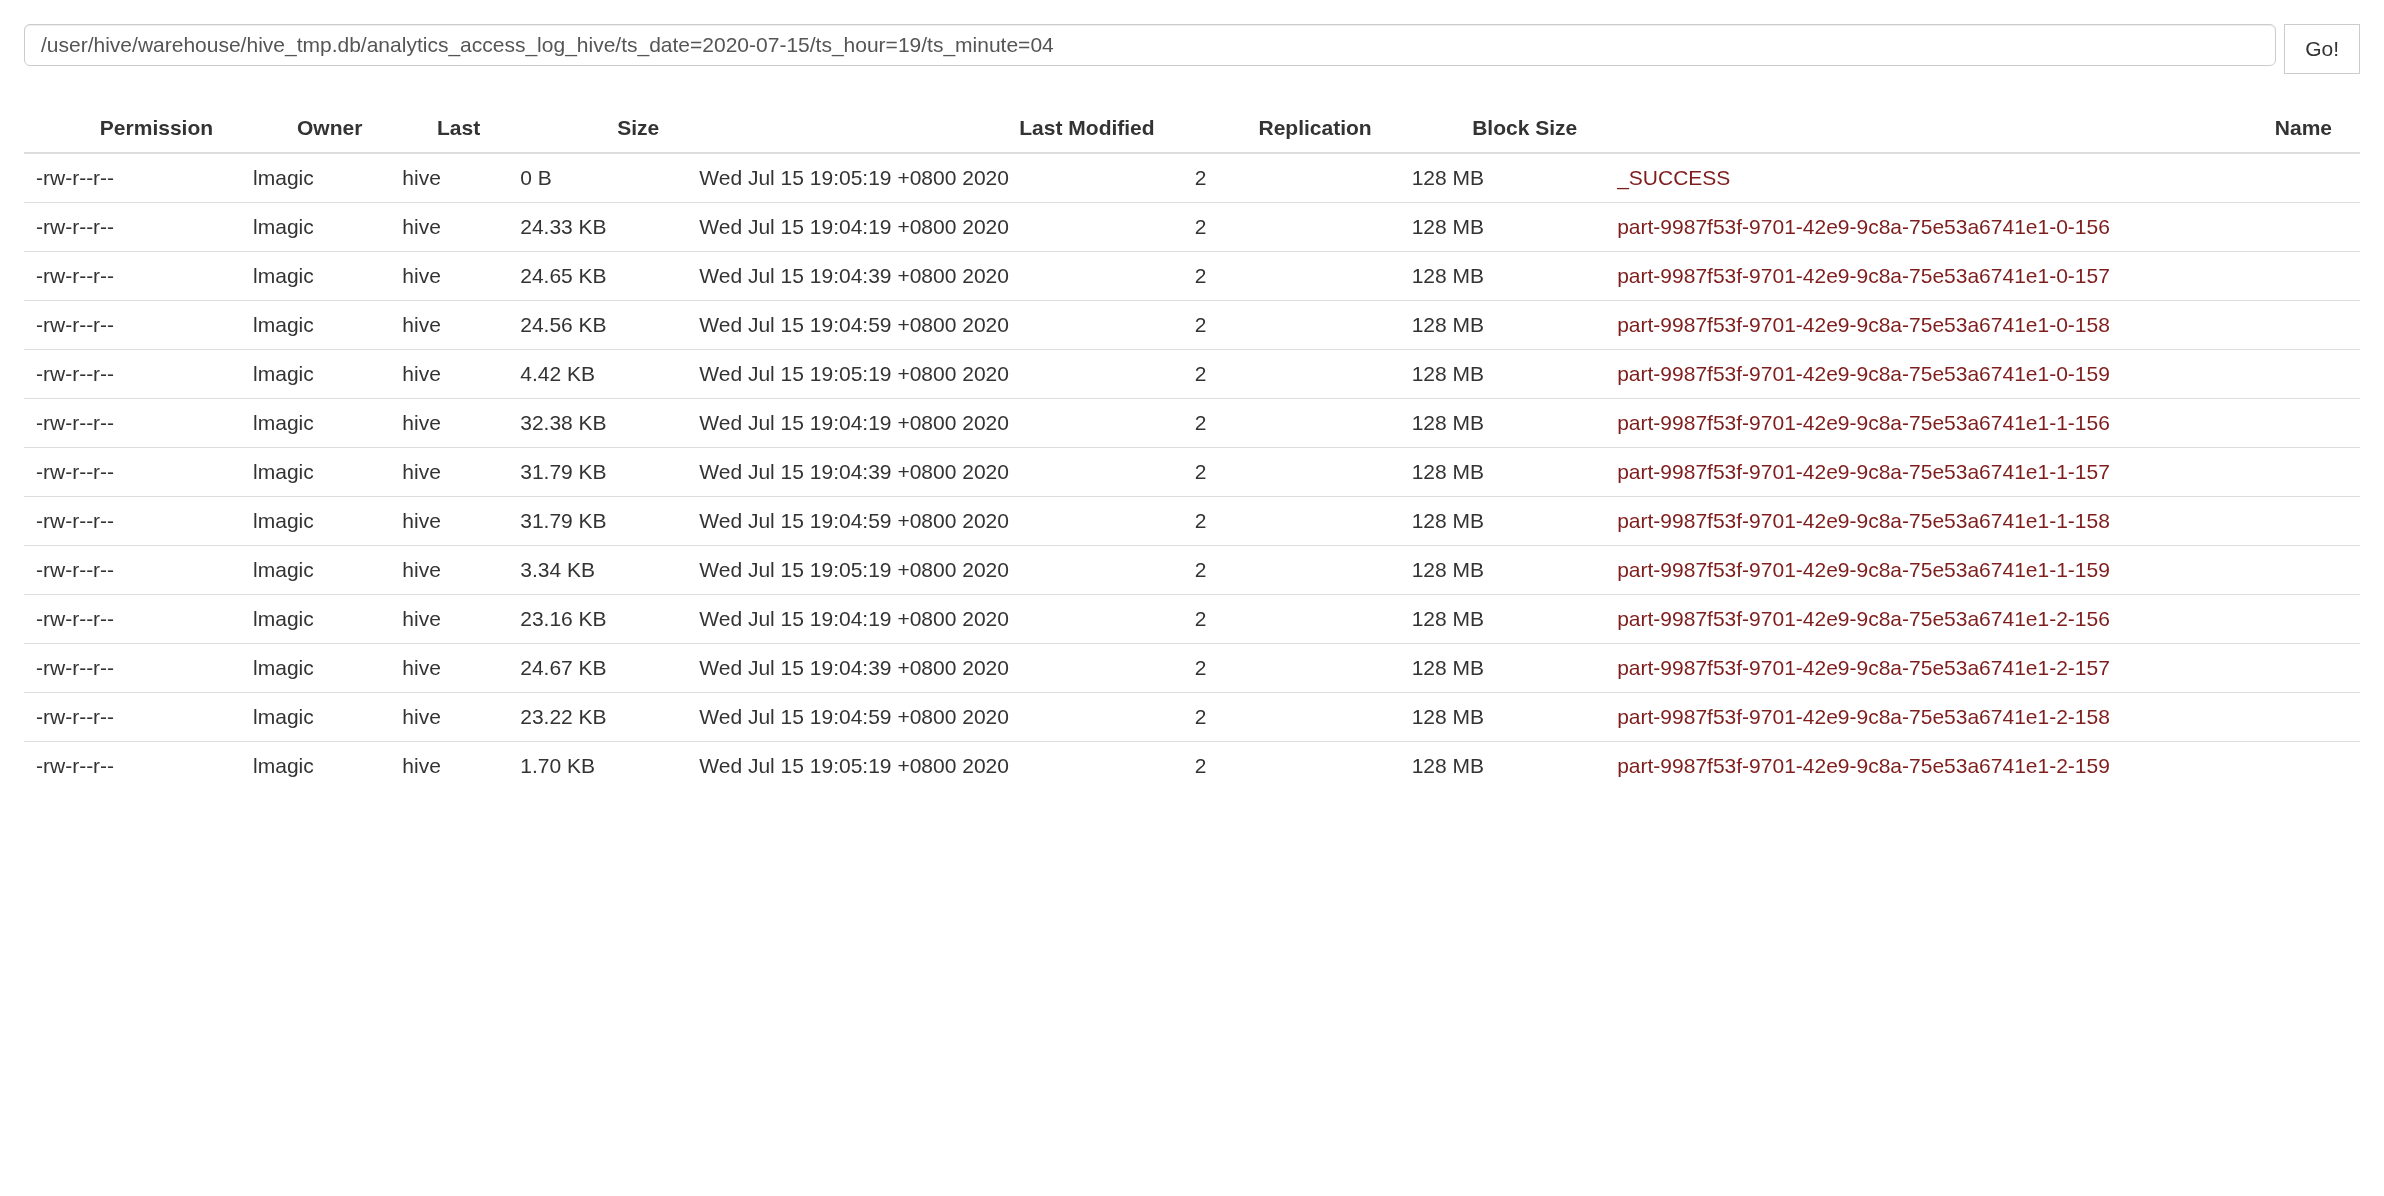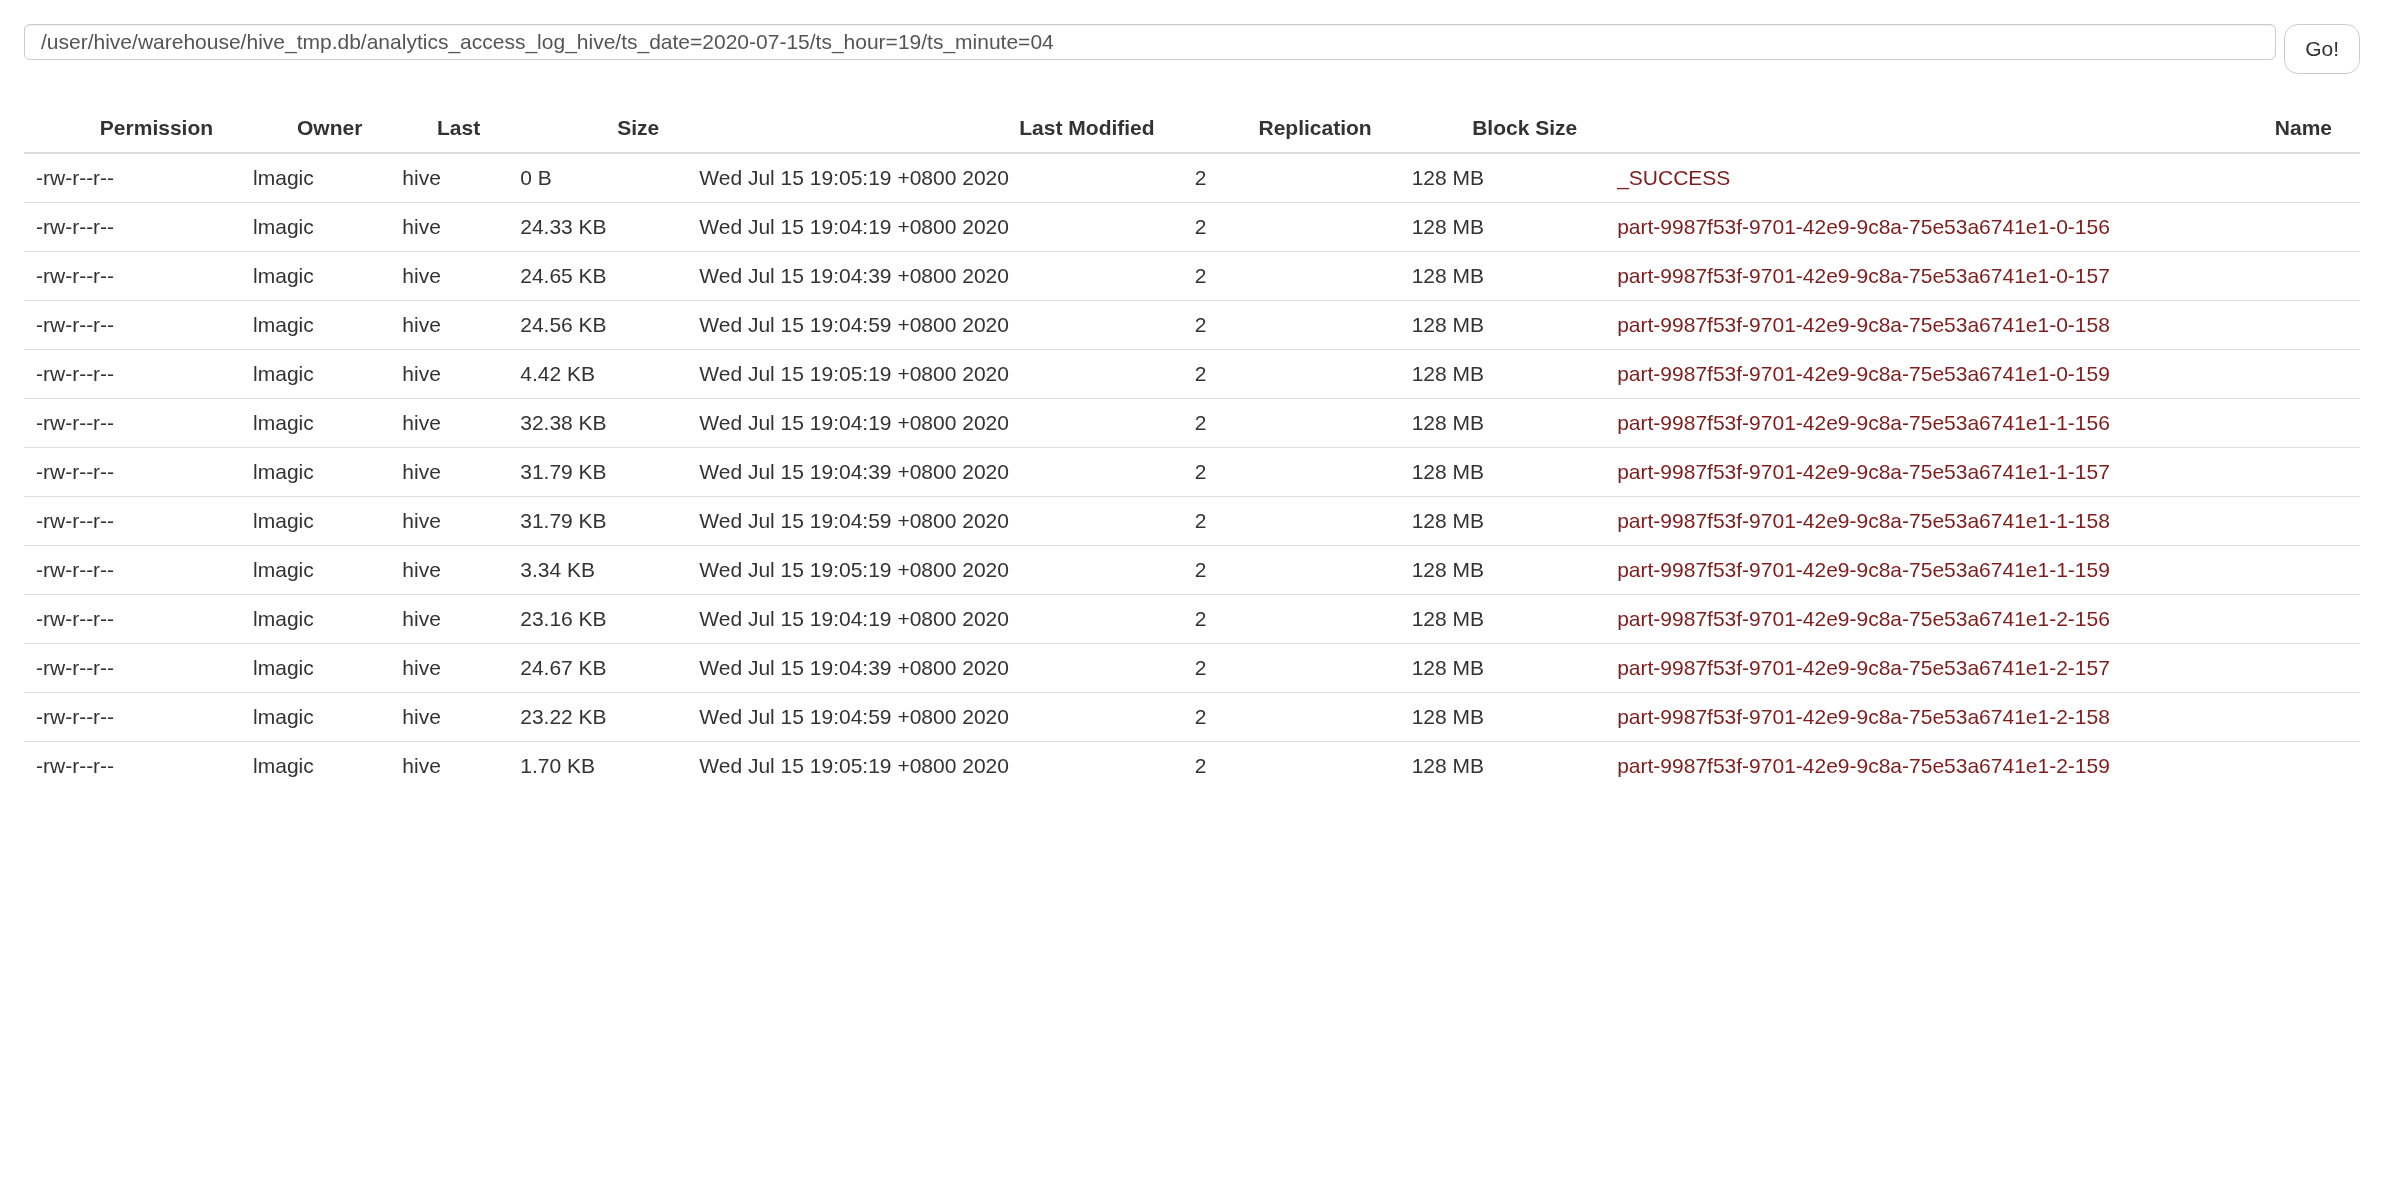--- a/index.html
+++ b/index.html
@@ -11,38 +11,38 @@
       color: #333;
       background: #fff;
     }
     .path-bar {
       display: flex;
       width: 100%;
       margin-bottom: 30px;
     }
     .path-input {
       flex: 1;
-      height: 36px;
+      height: 42px;
       padding: 8px 16px;
       font-size: 21px;
       color: #555;
       background: #fff;
       border: 1px solid #ccc;
       border-radius: 6px;
       box-shadow: inset 0 1px 1px rgba(0,0,0,.075);
     }
     .go-button {
       height: 50px;
       margin-left: 8px;
       padding: 0 20px;
       font-size: 21px;
       color: #333;
       background: #fff;
       border: 1px solid #ccc;
-      border-radius: 14px;
+      border-radius: 0;
       cursor: pointer;
       white-space: nowrap;
     }
     table.file-table {
       width: 100%;
       border-collapse: collapse;
     }
     table.file-table th {
       text-align: right;
       font-weight: 700;

